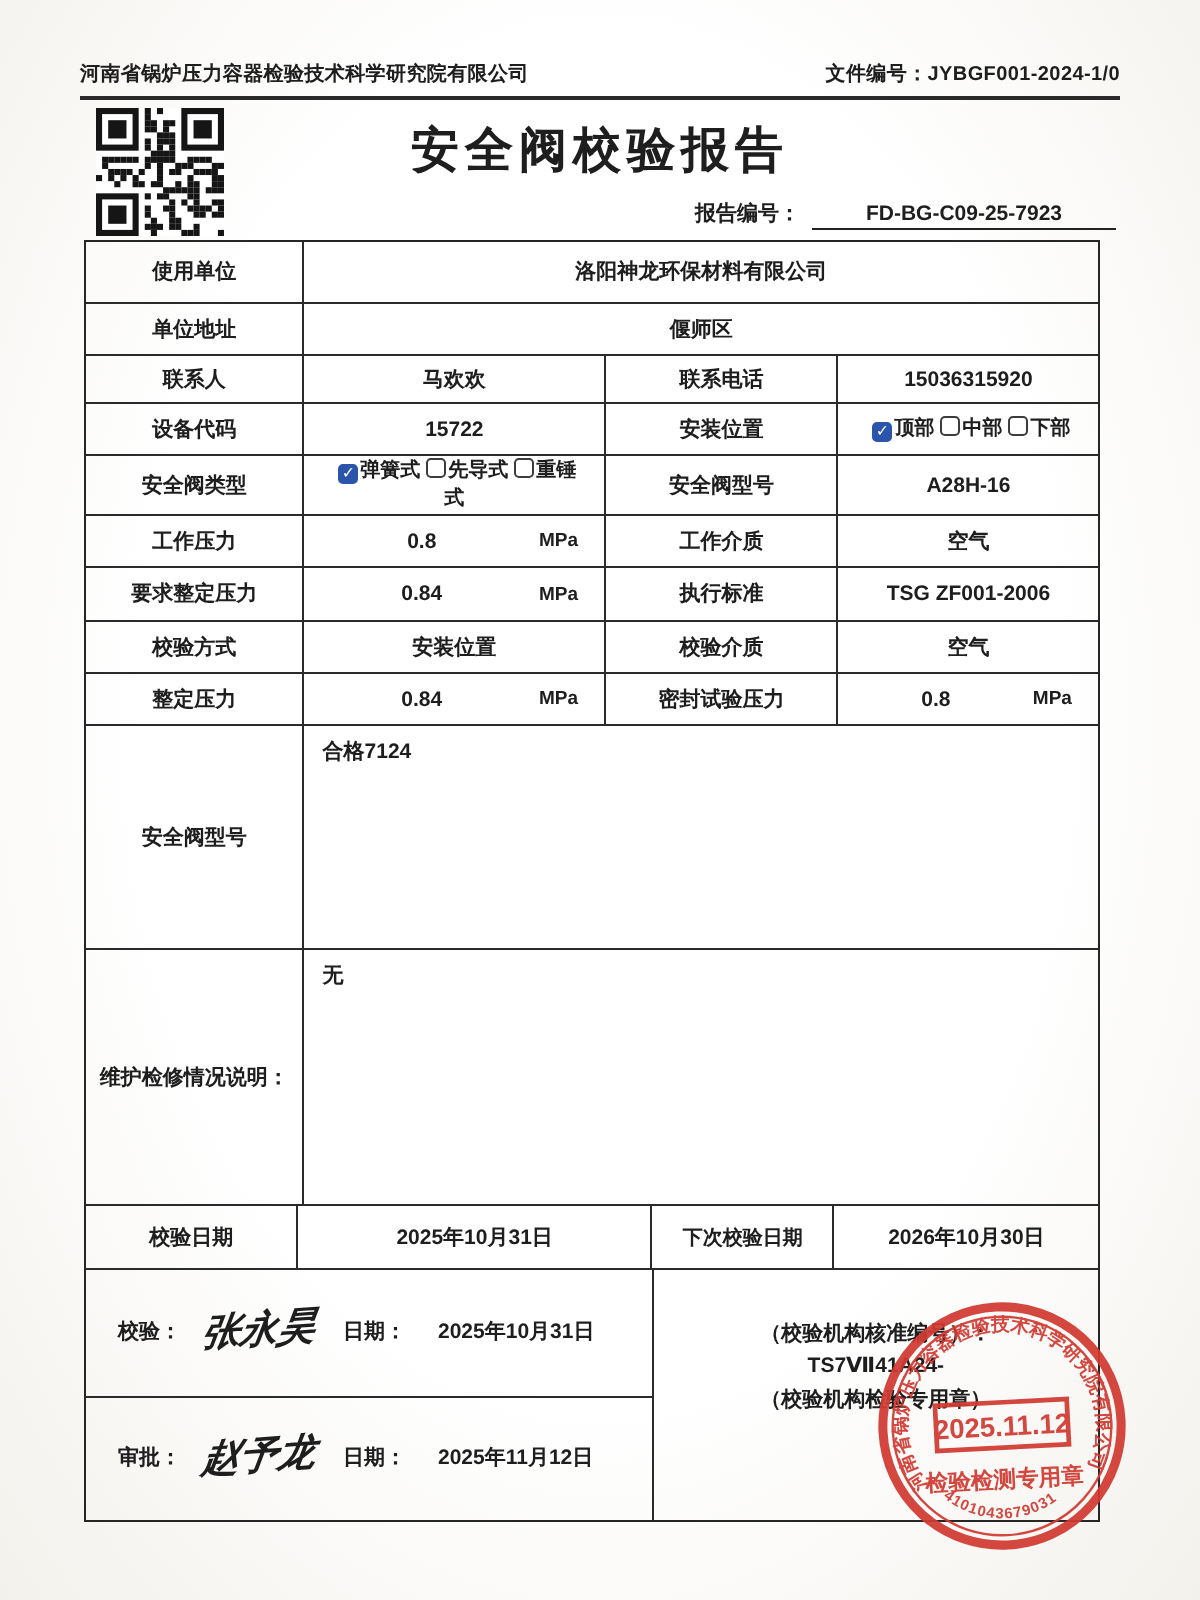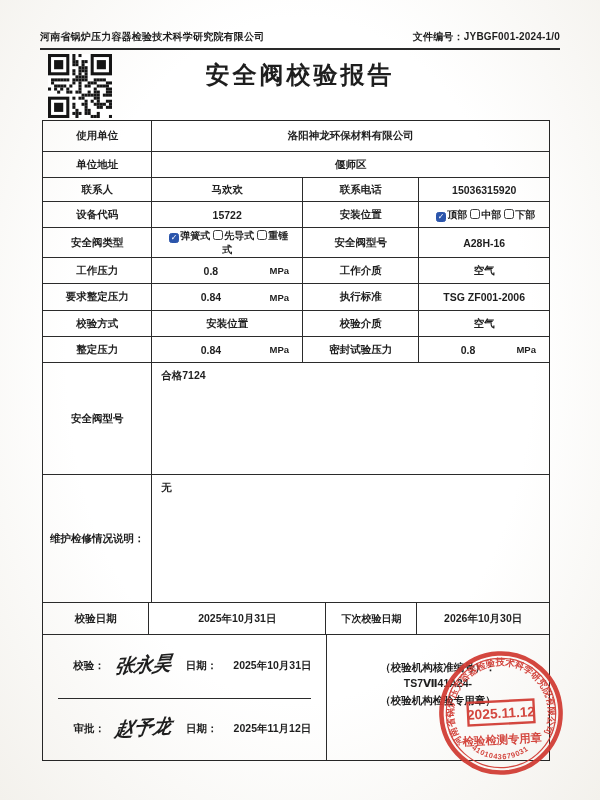--- a/index.html
+++ b/index.html
@@ -51,21 +51,21 @@
   .cb {
     display:inline-flex; width:10px; height:10px; vertical-align:-1px;
     border:1.3px solid #3c3c3c; border-radius:2.5px; background:#fff;
     align-items:center; justify-content:center; margin:0 1px 0 3px;
   }
   .cb.checked { background:var(--blue,#2b55ab); border-color:var(--blue,#2b55ab); }
   .cb.checked::after { content:"✓"; color:#fff; font-size:8px; font-weight:700; line-height:1; }
 
   
   .sigblock { height:126px; }
-  .sigleft { width:56.1%; display:flex; flex-direction:column; border-right:1.6px solid #2b2b2b;align-items:center; }
+  .sigleft { width:56.1%; display:flex; flex-direction:column; border-right:1.6px solid #2b2b2b; }
   .sigcell { height:63px; display:flex; align-items:center; padding-left:16px; }
   .sigcell + .sigcell { border-top:1.6px solid #2b2b2b; }
   .sig {
     display:inline-block; font-family:"DejaVu Serif","Liberation Serif",serif;
     font-style:italic; font-weight:700; font-size:19px;
     transform:rotate(-4deg) skewX(-12deg); margin:0 14px 2px 10px; white-space:nowrap;
   }
   .sigdate { margin-left:16px; }
   .orgcell { width:43.9%; display:flex; flex-direction:column; align-items:center; justify-content:center; line-height:1.55; padding-bottom:28px; }
 
@@ -218,20 +218,23 @@
     <rect x="3.5" y="3.5" width="17.5" height="17.5" fill="#fff"></rect>
     <rect x="7" y="7" width="10.5" height="10.5" fill="#151515"></rect>
             <rect x="49" y="0" width="24.5" height="24.5" fill="#151515"></rect>
     <rect x="52.5" y="3.5" width="17.5" height="17.5" fill="#fff"></rect>
     <rect x="56" y="7" width="10.5" height="10.5" fill="#151515"></rect>
             <rect x="0" y="49" width="24.5" height="24.5" fill="#151515"></rect>
     <rect x="3.5" y="52.5" width="17.5" height="17.5" fill="#fff"></rect>
     <rect x="7" y="56" width="10.5" height="10.5" fill="#151515"></rect>
           </svg></span>
       <div class="title">安全阀校验报告</div>
+      <div class="report-line">
+        <span>报告编号：</span><span class="report-no">FD-BG-C09-25-7923</span>
+      </div>
     </div>
 
     <div class="tbl">
 
       <div class="row" style="height:30px">
         <div class="c w216">使用单位</div>
         <div class="c w784 last">洛阳神龙环保材料有限公司</div>
       </div>
 
       <div class="row" style="height:26px">

